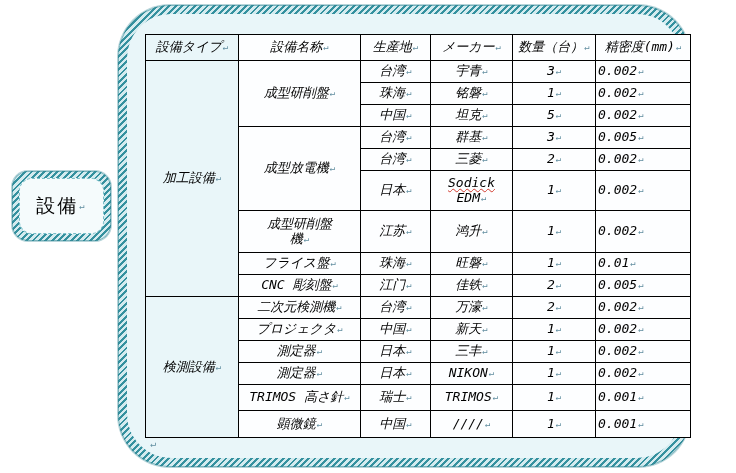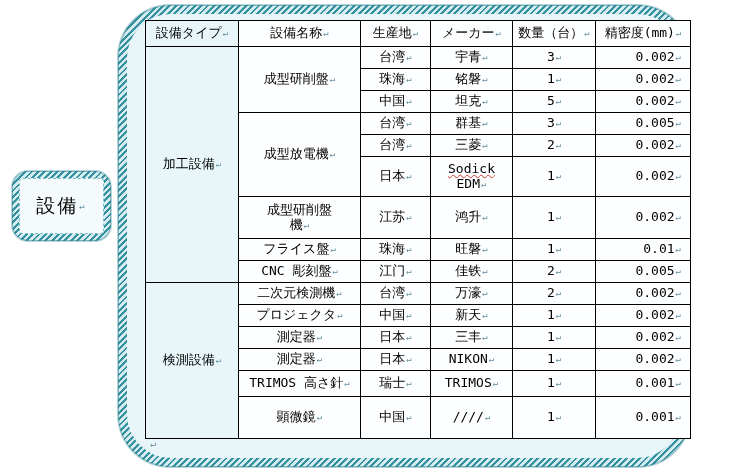--- a/index.html
+++ b/index.html
@@ -13,38 +13,38 @@
     background:repeating-linear-gradient(135deg,#35919f 0 2px,#d4ebef 2px 4.5px);
     box-shadow:inset 0 0 0 1px rgba(47,133,145,.55), 0 0 0 1px rgba(47,133,145,.35);
   }
   .big-frame{left:118px;top:5px;width:572px;height:462px;border-radius:52px;}
   .big-frame-inner{
     position:absolute;left:9px;top:9px;right:9px;bottom:9px;
     border-radius:44px;background:#e9f6f9;
   }
   .label-box{left:12px;top:171px;width:99px;height:70px;border-radius:16px;}
   .label-box-inner{
-    position:absolute;left:7px;top:7px;right:7px;bottom:7px;border-radius:4px;
+    position:absolute;left:7px;top:7px;right:7px;bottom:7px;border-radius:13px;
     background:#f5fbfc;border:1px dashed #79bfc9;
     display:flex;align-items:center;justify-content:center;
     font-size:19px;letter-spacing:2px;
   }
   
   table.equip{
-    position:absolute;left:145px;top:20px;border-collapse:collapse;table-layout:fixed;
-    font-size:13px;line-height:1.12;
+    position:absolute;left:145px;top:34px;border-collapse:collapse;table-layout:fixed;
+    font-size:13px;line-height:1.12;font-style:italic;
   }
   .equip th,.equip td{
     border:1px solid #000;padding:0 2px;text-align:center;font-weight:normal;
     overflow:hidden;white-space:pre-line;
   }
   .equip th{height:25px;background:#fdfeff;}
   .equip td{background:#fdfeff;}
   .equip th.c0,.equip td.c0{background:transparent;}
-  .equip td.c5{text-align:right;padding-right:9px;}
+  .equip td.c5{text-align:left;padding-right:9px;}
   .pmark{color:#618ea0;font-size:9px;margin-left:1px;vertical-align:1px;white-space:nowrap;}
   .wavy{
     text-decoration-line:underline;text-decoration-style:wavy;
     text-decoration-color:#d23b2f;text-decoration-thickness:1px;text-align:right;
   }
   .after-table-mark{position:absolute;left:150px;top:438px;color:#618ea0;font-size:10px;}
 </style>
 </head>
 <body>
 
@@ -170,21 +170,21 @@
           <td class="c4">1<span class="pmark">↵</span></td>
           <td class="c5">0.002<span class="pmark">↵</span></td>
         </tr>
         <tr style="height: 26px;">
           <td class="c1">TRIMOS 高さ針<span class="pmark">↵</span></td>
           <td class="c2">瑞士<span class="pmark">↵</span></td>
           <td class="c3">TRIMOS<span class="pmark">↵</span></td>
           <td class="c4">1<span class="pmark">↵</span></td>
           <td class="c5">0.001<span class="pmark">↵</span></td>
         </tr>
-        <tr style="height: 42px;">
+        <tr style="height: 27px;">
           <td class="c1">顕微鏡<span class="pmark">↵</span></td>
           <td class="c2">中国<span class="pmark">↵</span></td>
           <td class="c3">////<span class="pmark">↵</span></td>
           <td class="c4">1<span class="pmark">↵</span></td>
           <td class="c5">0.001<span class="pmark">↵</span></td>
         </tr>
       </tbody>
   </table>
 
   <span class="after-table-mark">↵</span>

